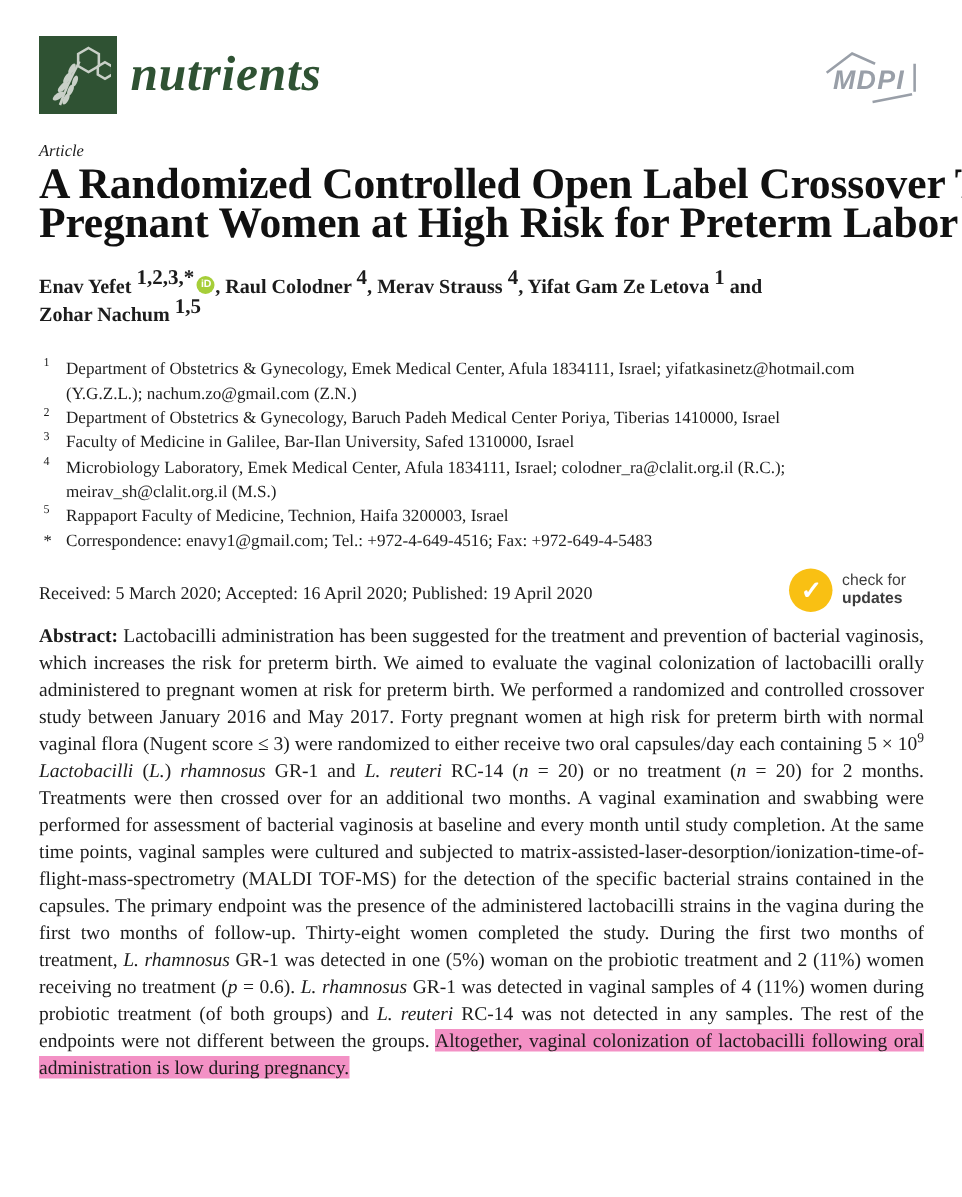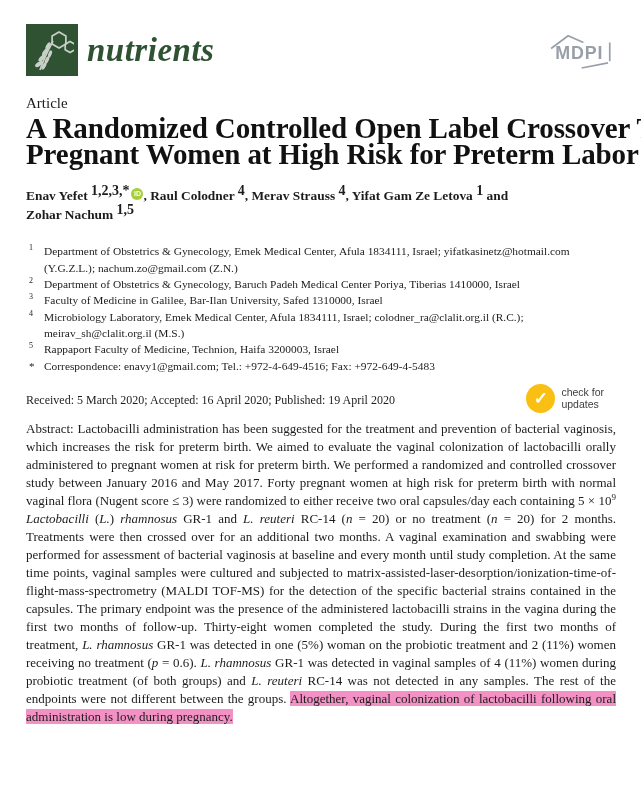--- a/index.html
+++ b/index.html
@@ -4,23 +4,23 @@
 <style>
   html,body { margin:0; padding:0; background:#ffffff; }
   body { width:641px; height:798px; font-family:"Liberation Serif", serif; color:#1c1c1c; overflow:hidden; }
   .page { box-sizing:border-box; width:641px; height:798px; padding:24px 25px 0 26px; position:relative; }
 
   
   .masthead { display:flex; justify-content:space-between; align-items:flex-start; height:54px; }
   .brand { display:flex; align-items:center; }
   .logo-box { width:52px; height:52px; background:#2f5233; display:flex; align-items:center; justify-content:center; }
   .journal-name { font-style:italic; font-weight:bold; font-size:33px; color:#2f5233; margin-left:9px; letter-spacing:0.5px; }
-  .mdpi { margin-top:6px; margin-right:2px; }
+  .mdpi { margin-top:6px; margin-right:2px;font-style:italic; }
 
-  .article-type { font-size:15px; margin-top:17px; }
+  .article-type { font-style:italic; font-size:11px; margin-top:17px; }
 
   .title { font-weight:bold; font-size:29px; line-height:26px; margin-top:3px; color:#111; letter-spacing:-0.1px; }
   .title .line { white-space:nowrap; }
 
   .authors { font-weight:bold; font-size:13.4px; line-height:19px; margin-top:12px; }
   .authors sup { font-size:14px; line-height:0; }
   .orcid { display:inline-block; width:12px; height:12px; background:#a6ce39; border-radius:50%; color:#fff;
            font-size:7px; line-height:12px; text-align:center; font-family:"Liberation Sans", sans-serif;
            font-weight:bold; vertical-align:4px; margin-left:2px; }
 
@@ -31,24 +31,24 @@
   .aff-marker .star { font-size:11px; }
   .aff-text { flex:1; }
 
   .dates-row { display:flex; justify-content:space-between; margin-top:10px; }
   .dates { font-size:12px; padding-top:9px;text-align:center; }
   .crossmark { display:flex; align-items:center; gap:6px; cursor:pointer; margin-right:12px; }
   .cm-circle { width:29px; height:29px; border-radius:50%; background:#f9c013; color:#fff; display:flex;
                align-items:center; justify-content:center; font-size:17px; font-weight:bold;
                font-family:"Liberation Sans", sans-serif; }
   .cm-text { font-family:"Liberation Sans", sans-serif; font-size:10.5px; line-height:12px; color:#3d3d3d; }
-  .cm-text .b { font-weight:normal; }
+  .cm-text .b { font-weight:bold; }
 
   .abstract { margin-top:7px; font-size:13px; line-height:18px; text-align:justify; }
-  .abstract .abs-label { font-weight:normal; }
+  .abstract .abs-label { font-weight:bold; }
   .abstract sup { font-size:9px; line-height:0; }
   .hl { background:#f391c5; }
 </style>
 </head>
 <body>
 
 <div class="page">
 
   <div class="masthead">
     <div class="brand">

